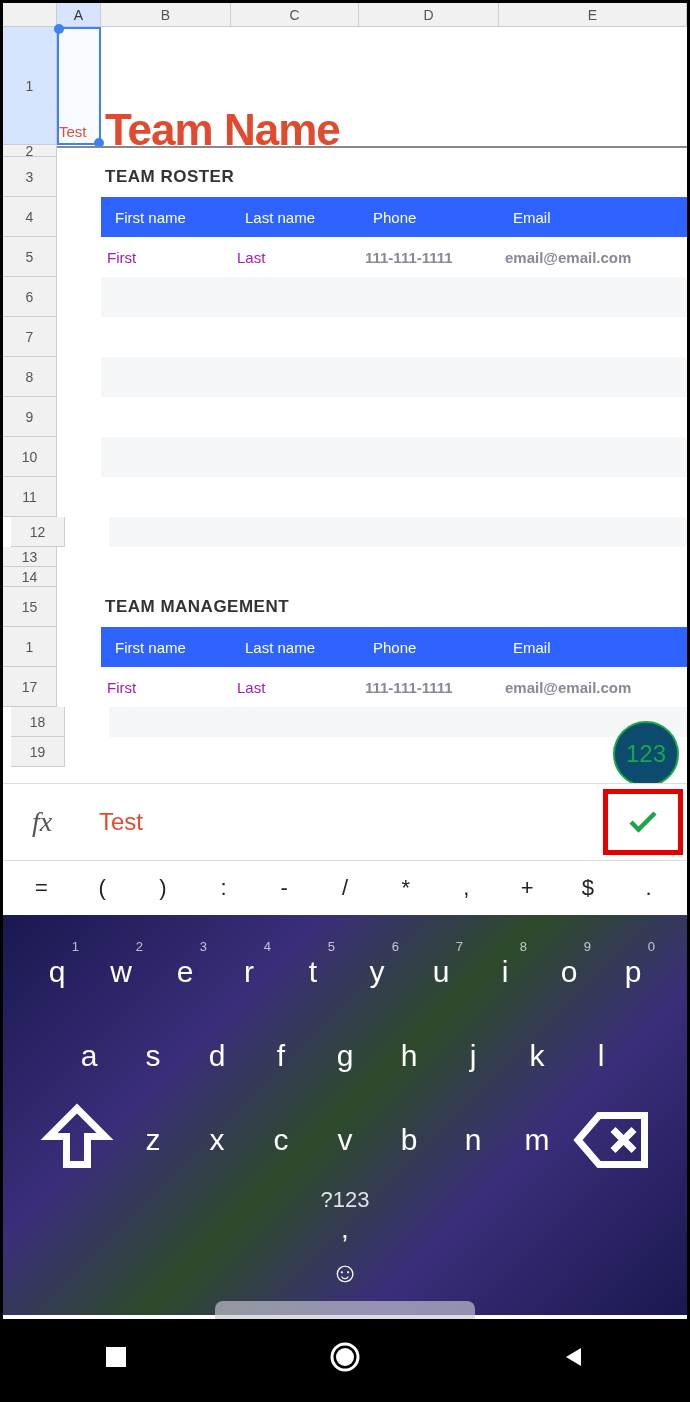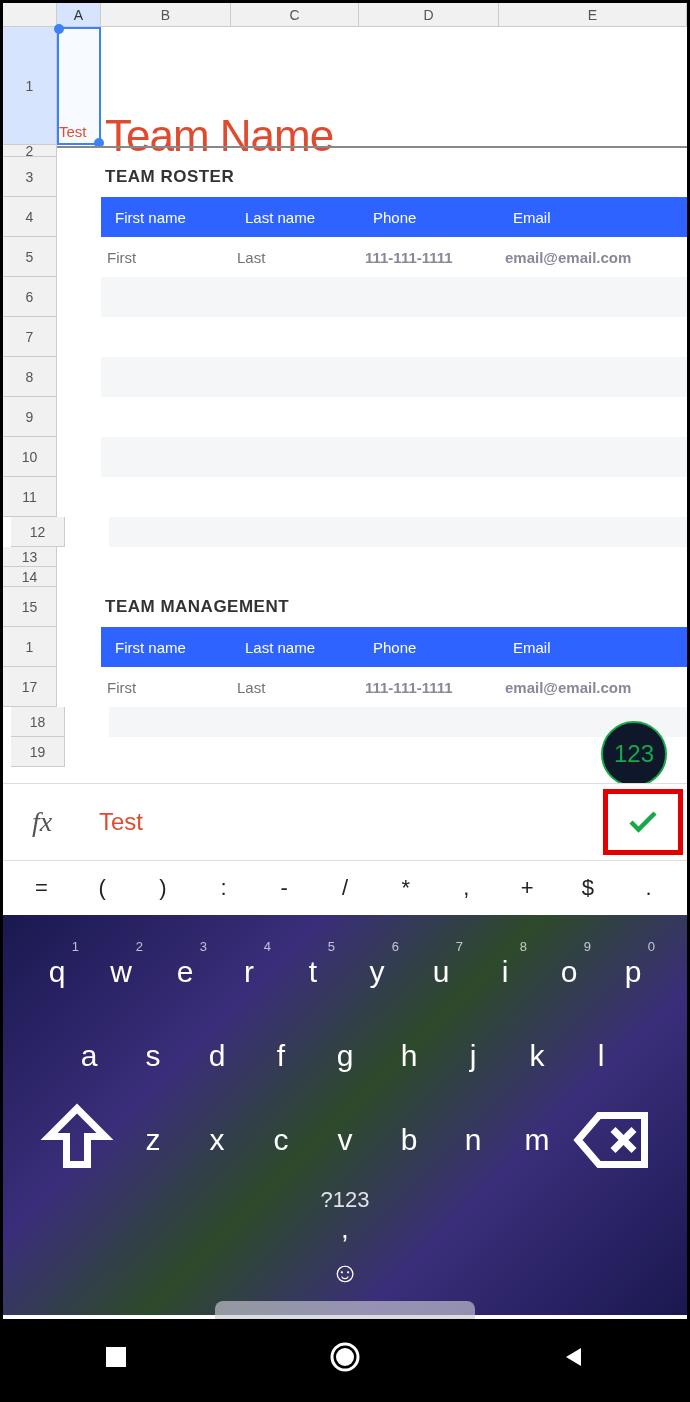--- a/index.html
+++ b/index.html
@@ -95,23 +95,23 @@
 .cell-a1-text {
   position: absolute;
   left: 56px;
   top: 120px;
   font-size: 15px;
   color: #e04b2f;
 }
 .title-text {
   position: absolute;
   left: 102px;
-  top: 108px;
+  top: 102px;
   font-size: 44px;
-  font-weight: 400;
+  font-weight: 700;
   color: #e04b2f;
   font-family: 'Arial Black', Arial, sans-serif;
   letter-spacing: -1px;
 }
 .hr-line {
   position: absolute;
   left: 54px;
   right: 0;
   top: 143px;
   height: 2px;
@@ -140,31 +140,31 @@
   margin-left: 44px;
 }
 .tbl-row.even { background: #f4f6f8; }
 .tbl-row.odd { background: #fff; }
 .tc { padding-left: 6px; font-size: 15px; }
 .tc1 { width: 130px; }
 .tc2 { width: 128px; }
 .tc3 { width: 140px; }
 .tc4 { flex: 1; }
 .mut { color: #889; font-weight: bold; }
-.darkc { color: #737373; }
+.darkc { color: #a21caf; }
 
 .fab-123 {
   position: absolute;
-  right: 20px;
+  right: 8px;
   top: 718px;
   width: 66px;
   height: 66px;
   border: 2px solid #18a848;
   border-radius: 50%;
-  background: #0f172a;
+  background: #0c4a6e;
   color: #18a848;
   font-size: 24px;
   display: flex;
   align-items: center;
   justify-content: center;
   z-index: 10;
 }
 
 .formula-bar {
   display: flex;

